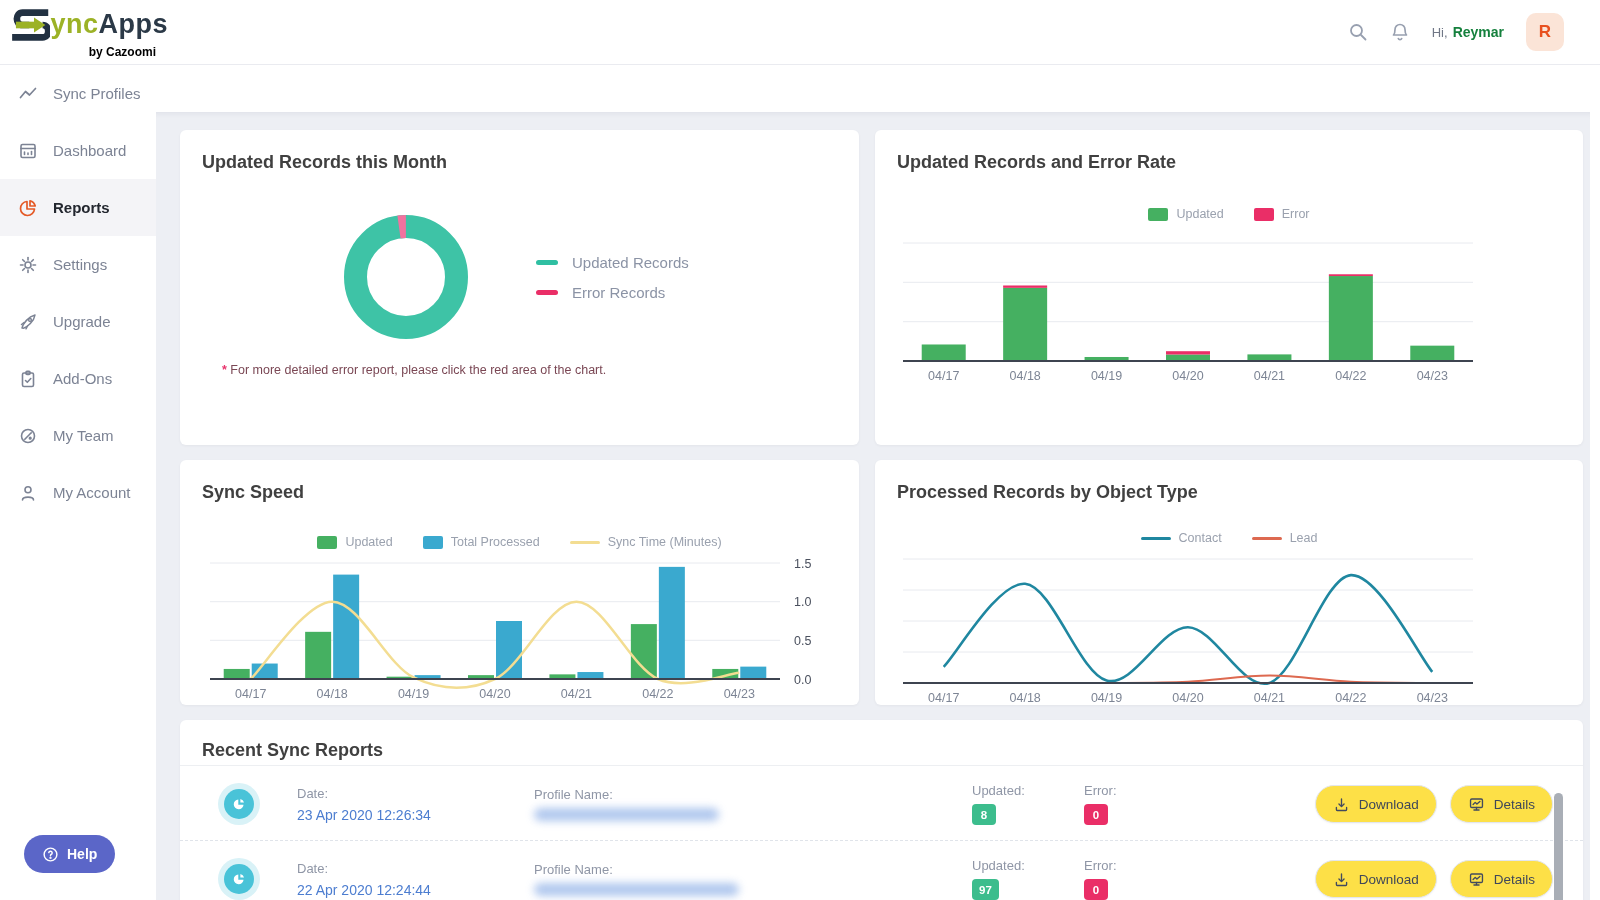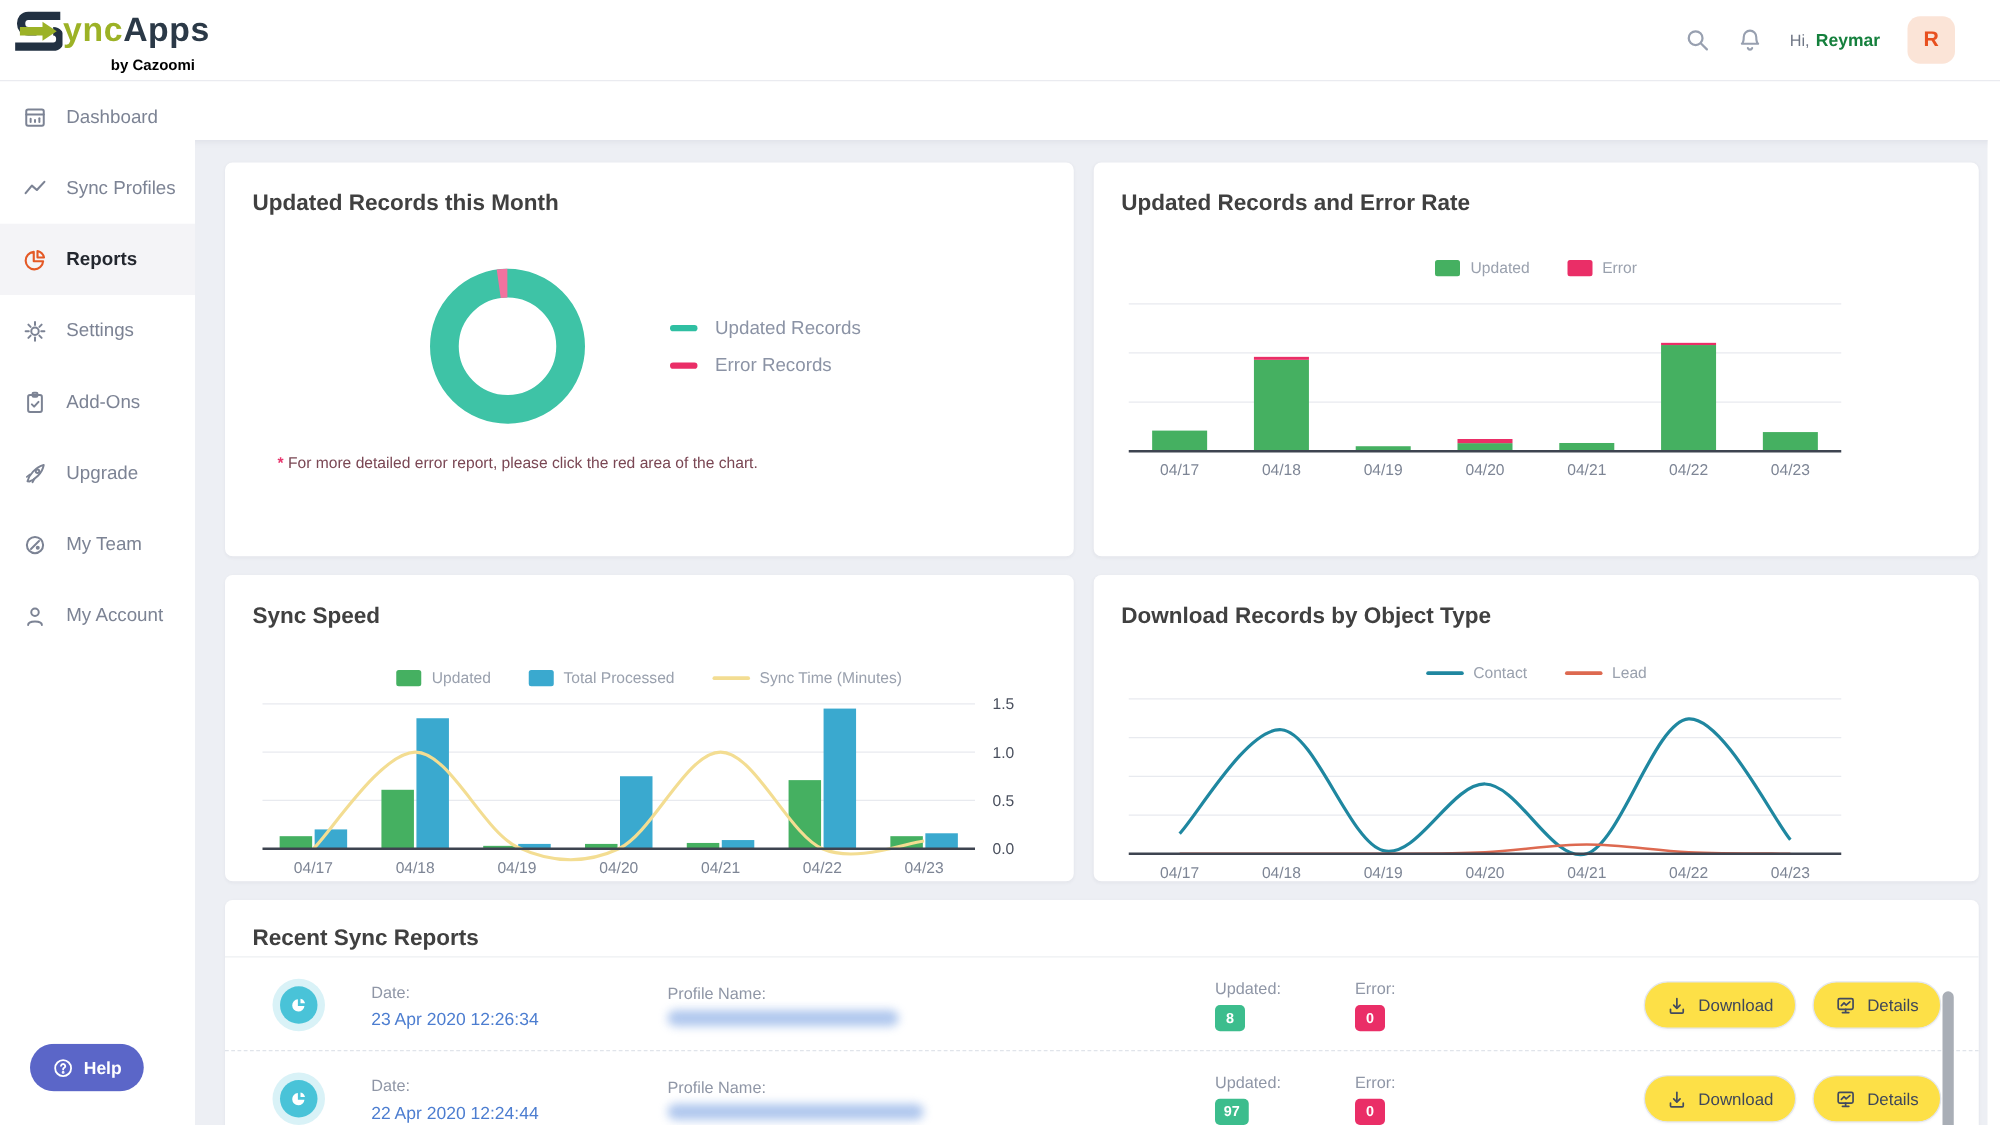--- a/index.html
+++ b/index.html
@@ -120,34 +120,34 @@
       <b>Reymar</b>
     </div>
     <div class="avatar">
         <span>R</span>
       </div>
   </div>
 </div>
 
 <div class="sidebar">
   <div class="side-item">
+    <svg viewBox="0 0 20 20" fill="none" stroke="currentColor" stroke-width="1.7" stroke-linecap="round" stroke-linejoin="round">
+      <polyline points="2.5,13.5 7.5,7.5 11.5,11 17.5,4.5"></polyline>
+    </svg>
+    <span>Sync Profiles</span>
+  </div>
+  <div class="side-item">
     <svg viewBox="0 0 20 20" fill="none" stroke="currentColor" stroke-width="1.6" stroke-linecap="round">
       <rect x="3" y="3.5" width="14" height="13" rx="1.5"></rect>
         <line x1="3" y1="7.5" x2="17" y2="7.5"></line>
       <line x1="6.5" y1="11" x2="6.5" y2="13.5"></line>
         <line x1="10" y1="12" x2="10" y2="13.5"></line>
         <line x1="13.5" y1="10.5" x2="13.5" y2="13.5"></line>
     </svg>
     <span>Dashboard</span>
-  </div>
-  <div class="side-item">
-    <svg viewBox="0 0 20 20" fill="none" stroke="currentColor" stroke-width="1.7" stroke-linecap="round" stroke-linejoin="round">
-      <polyline points="2.5,13.5 7.5,7.5 11.5,11 17.5,4.5"></polyline>
-    </svg>
-    <span>Sync Profiles</span>
   </div>
   <div class="side-item active">
     <svg viewBox="0 0 20 20" fill="none" stroke="currentColor" stroke-width="1.7" stroke-linecap="round" stroke-linejoin="round">
       <path d="M16.5 11 A7 7 0 1 1 9 3.5 L9 11 Z"></path>
       <path d="M12 2.8 A7 7 0 0 1 17.2 8 L12 8 Z"></path>
     </svg>
     <span>Reports</span>
   </div>
   <div class="side-item">
     <svg viewBox="0 0 20 20" fill="none" stroke="currentColor" stroke-width="1.6" stroke-linecap="round">
@@ -157,35 +157,35 @@
       <line x1="2.5" y1="10" x2="5" y2="10"></line>
         <line x1="15" y1="10" x2="17.5" y2="10"></line>
       <line x1="4.7" y1="4.7" x2="6.5" y2="6.5"></line>
         <line x1="13.5" y1="13.5" x2="15.3" y2="15.3"></line>
       <line x1="15.3" y1="4.7" x2="13.5" y2="6.5"></line>
         <line x1="6.5" y1="13.5" x2="4.7" y2="15.3"></line>
     </svg>
     <span>Settings</span>
   </div>
   <div class="side-item">
-    <svg viewBox="0 0 20 20" fill="none" stroke="currentColor" stroke-width="1.6" stroke-linecap="round" stroke-linejoin="round">
-      <rect x="4.5" y="4" width="11" height="13.5" rx="1.5"></rect>
-      <rect x="8" y="2.2" width="4" height="3.2" rx="1"></rect>
-      <polyline points="7.5,11.5 9.3,13.3 12.8,9.5"></polyline>
-    </svg>
-    <span>Add-Ons</span>
-  </div>
-  <div class="side-item">
     <svg viewBox="0 0 20 20" fill="none" stroke="currentColor" stroke-width="1.5" stroke-linecap="round" stroke-linejoin="round">
       <path d="M4 16 C5 11.5 10.5 4.5 17 3 C16 9.5 9.5 15 5.5 16.2 Z"></path>
       <circle cx="12" cy="8" r="1.4"></circle>
       <path d="M6 10.5 L3.5 12.5"></path>
         <path d="M9.5 14 L8 16.8"></path>
     </svg>
     <span>Upgrade</span>
+  </div>
+  <div class="side-item">
+    <svg viewBox="0 0 20 20" fill="none" stroke="currentColor" stroke-width="1.6" stroke-linecap="round" stroke-linejoin="round">
+      <rect x="4.5" y="4" width="11" height="13.5" rx="1.5"></rect>
+      <rect x="8" y="2.2" width="4" height="3.2" rx="1"></rect>
+      <polyline points="7.5,11.5 9.3,13.3 12.8,9.5"></polyline>
+    </svg>
+    <span>Add-Ons</span>
   </div>
   <div class="side-item">
     <svg viewBox="0 0 20 20" fill="none" stroke="currentColor" stroke-width="1.6" stroke-linecap="round">
       <circle cx="10" cy="10" r="6.5"></circle>
       <line x1="6.8" y1="13.2" x2="13.2" y2="6.8"></line>
       <circle cx="12.2" cy="12.2" r="0.8"></circle>
     </svg>
     <span>My Team</span>
   </div>
   <div class="side-item">
@@ -312,21 +312,21 @@
               <text x="447.8571428571429" y="135" text-anchor="middle" fill="#7d8595" font-size="12.5">04/22</text>
               <text x="529.2857142857143" y="135" text-anchor="middle" fill="#7d8595" font-size="12.5">04/23</text>
               <text x="584" y="4.489999999999995" fill="#4a505e" font-size="12.5">1.5</text>
               <text x="584" y="43.16" fill="#4a505e" font-size="12.5">1.0</text>
               <text x="584" y="81.83" fill="#4a505e" font-size="12.5">0.5</text>
               <text x="584" y="120.5" fill="#4a505e" font-size="12.5">0.0</text>
             </svg></div>
       </div>
 
       <div class="card">
-        <div class="card-title">Download Records by Object Type</div>
+        <div class="card-title">Processed Records by Object Type</div>
         <div class="legend lg4">
           <span class="item">
               <span class="sw-line" style="background: rgb(31, 135, 160);"></span>
               <span>Contact</span>
             </span>
           <span class="item">
               <span class="sw-line" style="background: rgb(221, 105, 80);"></span>
               <span>Lead</span>
             </span>
         </div>

